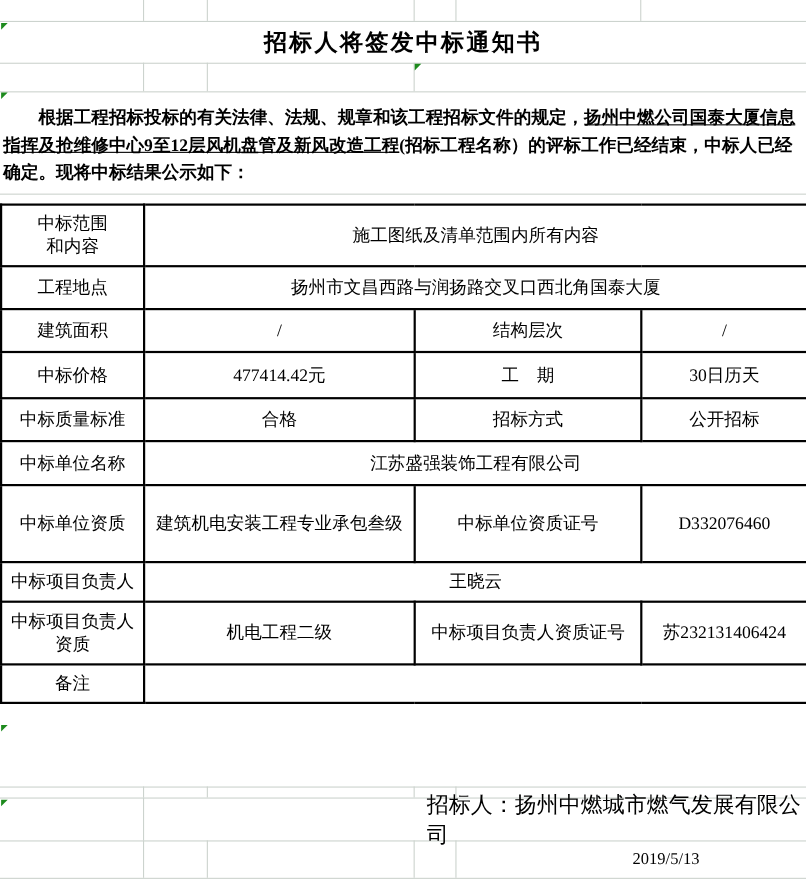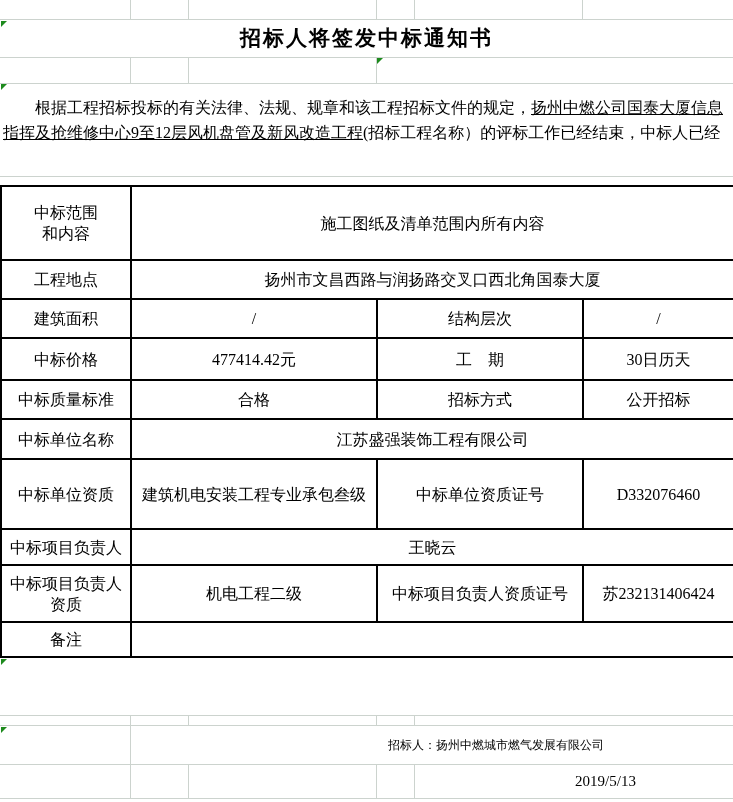--- a/index.html
+++ b/index.html
@@ -9,39 +9,39 @@
   }
   .gl{position:absolute;background:#ccd3ce;}
   .glh{height:1px;}
   .glv{width:1px;}
   .tri{position:absolute;width:0;height:0;border-top:6px solid #1d8a1d;border-right:6px solid transparent;}
   .title-row{
     position:absolute;left:0;top:19px;width:733px;height:38px;
     display:flex;align-items:center;justify-content:center;
     font-weight:bold;font-size:21px;letter-spacing:2px;
   }
-  .intro{position:absolute;left:3px;top:95px;width:728px;font-size:16px;line-height:25px;}
+  .intro{position:absolute;left:3px;top:95px;width:728px;font-size:16px;line-height:25px;font-weight:bold;}
   .intro .ind{display:inline-block;width:32px;}
   .ul{text-decoration:underline;}
   table.main{
     position:absolute;left:0;top:185px;width:733px;
     border-collapse:collapse;table-layout:fixed;
   }
   table.main td{
     border:2px solid #000;text-align:center;vertical-align:middle;
     font-size:16px;line-height:21px;white-space:pre-line;padding:0 4px;overflow:hidden;
   }
   .notice{
     position:absolute;left:0;top:658px;width:733px;height:56px;
     display:flex;align-items:center;font-size:16px;
   }
   .notice span{padding-left:33px;}
   .tenderer{
     position:absolute;left:388px;top:726px;height:38px;
-    display:flex;align-items:center;font-size:12px;
+    display:flex;align-items:center;font-size:20px;
   }
   .date-cell{
     position:absolute;left:414px;top:765px;width:319px;height:33px;
     display:flex;align-items:center;justify-content:center;font-size:15px;padding-left:32px;
   }
 </style>
 </head>
 <body>
 
 <div class="sheet">
@@ -79,31 +79,32 @@
       <div class="tri" style="left: 1px; top: 727px; border-top-color: rgb(29, 138, 29);"></div>
     </div>
 
   <div class="title-row">
     <span>招标人将签发中标通知书</span>
   </div>
 
   <div class="intro">
     <div><span class="ind"></span><span>根据工程招标投标的有关法律、法规、规章和该工程招标文件的规定，</span><span class="ul">扬州中燃公司国泰大厦信息</span></div>
     <div><span class="ul">指挥及抢维修中心9至12层风机盘管及新风改造工程</span><span>(招标工程名称）的评标工作已经结束，中标人已经</span></div>
+    <div>确定。现将中标结果公示如下：</div>
   </div>
 
   <table class="main">
     <colgroup>
       <col style="width:130px">
         <col style="width:246px">
         <col style="width:206px">
         <col style="width:151px">
     </colgroup>
     <tbody id="table-body">
-        <tr style="height: 74px; padding-left: 16px;">
+        <tr style="height: 56px; padding-left: 16px;">
           <td>中标范围
 和内容</td>
           <td colspan="3">施工图纸及清单范围内所有内容</td>
         </tr>
         <tr style="height: 39px;">
           <td>工程地点</td>
           <td colspan="3">扬州市文昌西路与润扬路交叉口西北角国泰大厦</td>
         </tr>
         <tr style="height: 39px;">
           <td>建筑面积</td>

